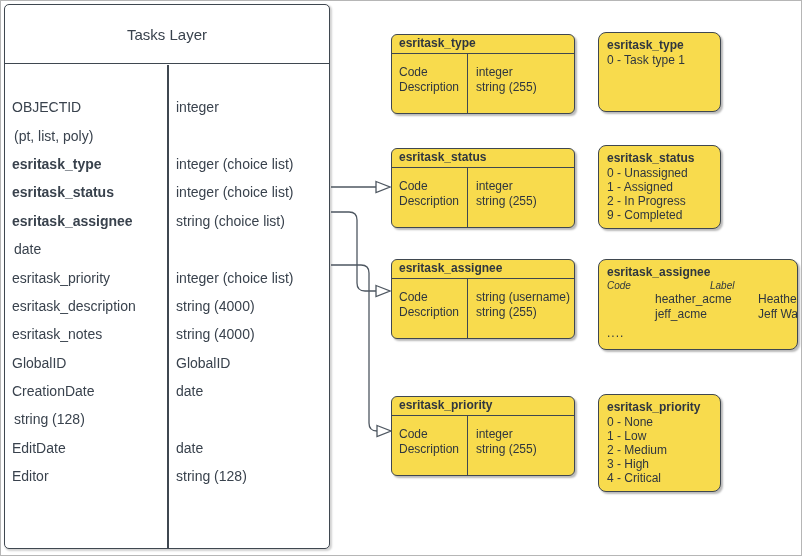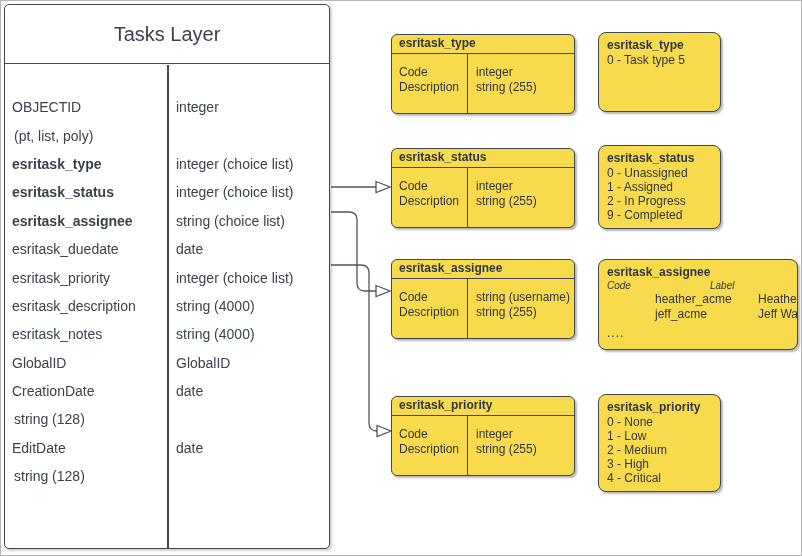--- a/index.html
+++ b/index.html
@@ -22,21 +22,21 @@
     border: 1.5px solid #3F4750;
     border-radius: 5px;
     box-shadow: 1.5px 1.5px 2px rgba(0,0,0,0.18);
     box-sizing: border-box;
     color: #39424D;
   }
   .tl-header {
     height: 58px;
     border-bottom: 1.5px solid #3F4750;
     display: flex; align-items: center; justify-content: center;
-    font-size: 20px;
+    font-size: 15px;
   }
   .tl-body { position: absolute; top: 60px; bottom: 0; left: 0; right: 0; padding-top: 28px; box-sizing: border-box; }
   .tl-divider { position: absolute; left: 162px; top: 0; bottom: 0; width: 1.5px; background: #3F4750; }
   .trow { display: flex; height: 28.4px; align-items: center; font-size: 14px; }
   .fname { width: 162px; padding-left: 7px; box-sizing: border-box; white-space: nowrap; }
   .ftype { padding-left: 9px; white-space: nowrap; }
   .bold .fname { font-weight: bold; }
 
   
   .codebox {
@@ -113,21 +113,20 @@
         </div>
       <div class="trow bold">
           <span class="fname">esritask_status</span>
           <span class="ftype">integer (choice list)</span>
         </div>
       <div class="trow bold">
           <span class="fname">esritask_assignee</span>
           <span class="ftype">string (choice list)</span>
         </div>
       <div class="trow">
-          <span class="fname">esritask_duedate</span>
           <span class="ftype">date</span>
         </div>
       <div class="trow">
           <span class="fname">esritask_priority</span>
           <span class="ftype">integer (choice list)</span>
         </div>
       <div class="trow">
           <span class="fname">esritask_description</span>
           <span class="ftype">string (4000)</span>
         </div>
@@ -144,20 +143,21 @@
           <span class="ftype">date</span>
         </div>
       <div class="trow">
           <span class="ftype">string (128)</span>
         </div>
       <div class="trow">
           <span class="fname">EditDate</span>
           <span class="ftype">date</span>
         </div>
       <div class="trow">
+          <span class="fname">Editor</span>
           <span class="ftype">string (128)</span>
         </div>
     </div>
   </div>
 
   <svg id="connectors" width="802" height="556" viewBox="0 0 802 556">
     <g stroke="#4E5761" stroke-width="1.3" fill="none">
       <path d="M330,186 H375"></path>
       <path d="M330,211 H348 Q356,211 356,219 V282 Q356,290 364,290 H375"></path>
       <path d="M330,264 H360 Q368,264 368,272 V422 Q368,430 376,430"></path>
@@ -218,21 +218,21 @@
       </div>
       <div class="cb-right">
         <div>integer</div>
         <div>string (255)</div>
       </div>
     </div>
   </div>
 
   <div class="valbox" id="val-type">
     <div class="vb-title">esritask_type</div>
-    <div class="vb-line">0 - Task type 5</div>
+    <div class="vb-line">0 - Task type 1</div>
   </div>
 
   <div class="valbox" id="val-status">
     <div class="vb-title">esritask_status</div>
     <div class="vb-line">0 - Unassigned</div>
     <div class="vb-line">1 - Assigned</div>
     <div class="vb-line">2 - In Progress</div>
     <div class="vb-line">9 - Completed</div>
   </div>
 

